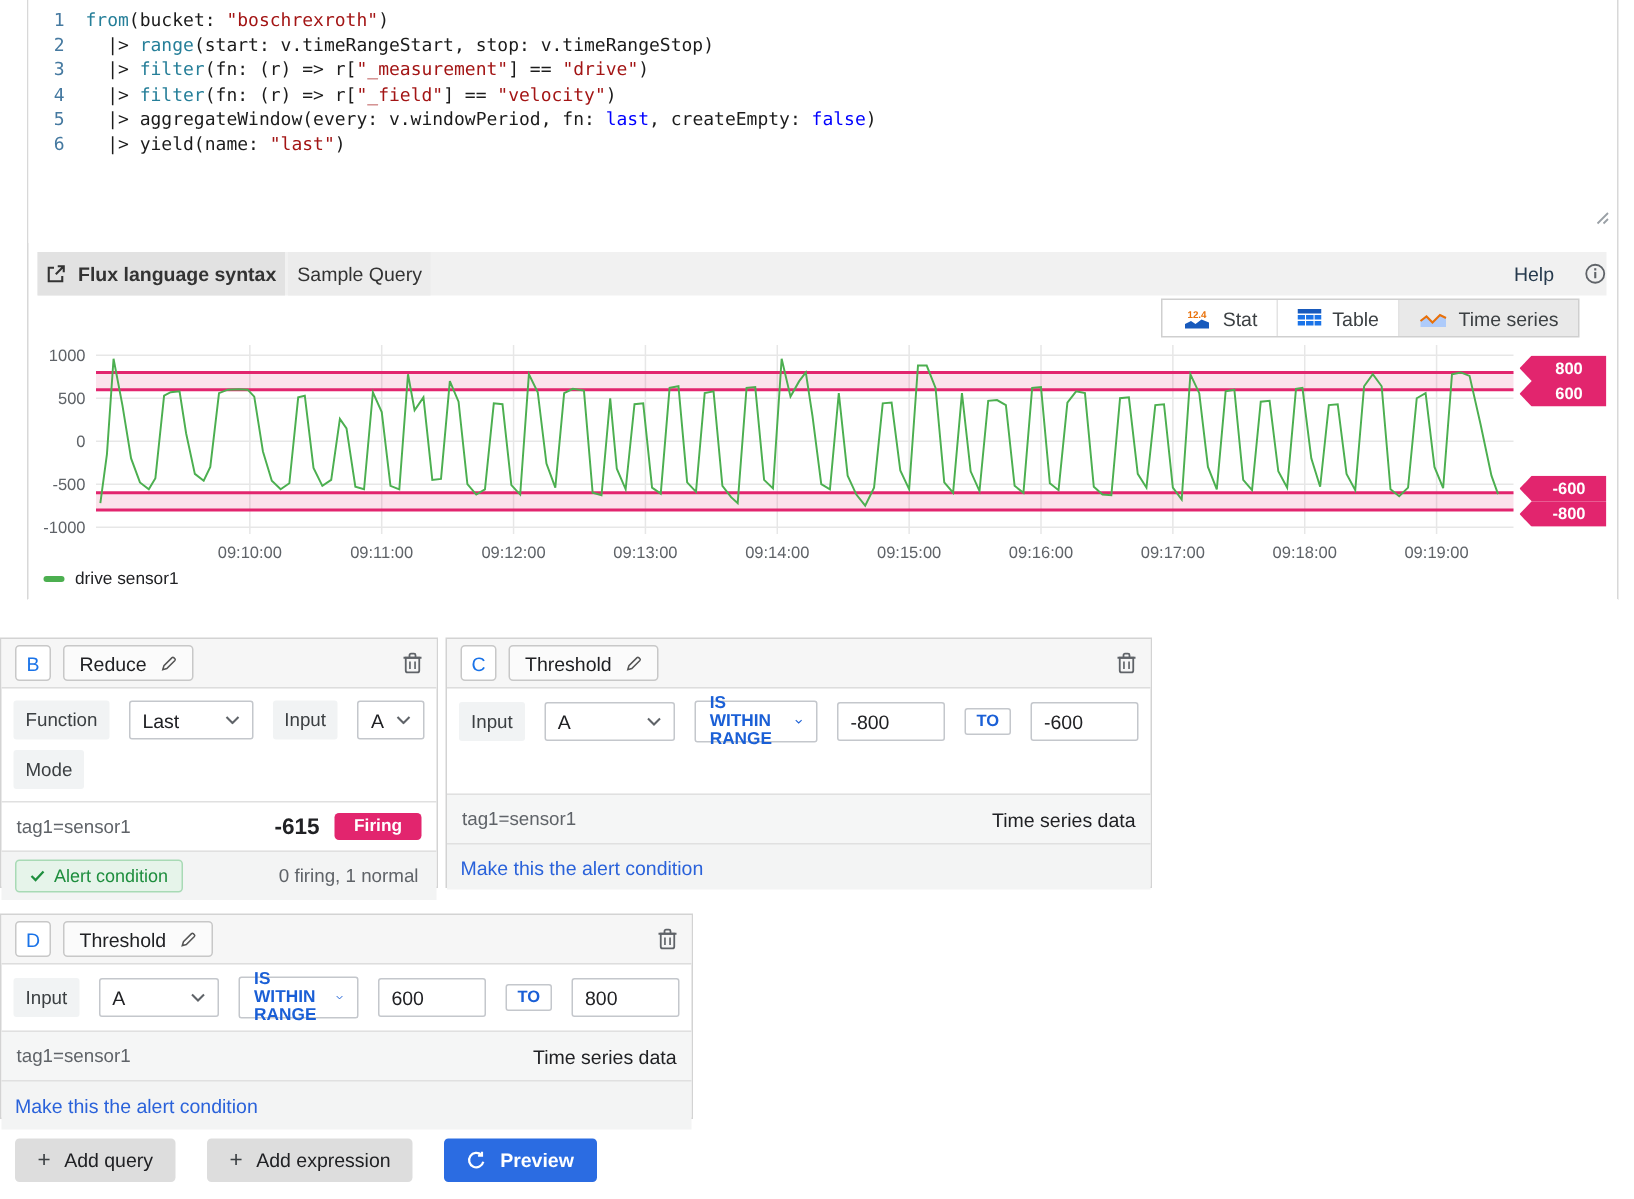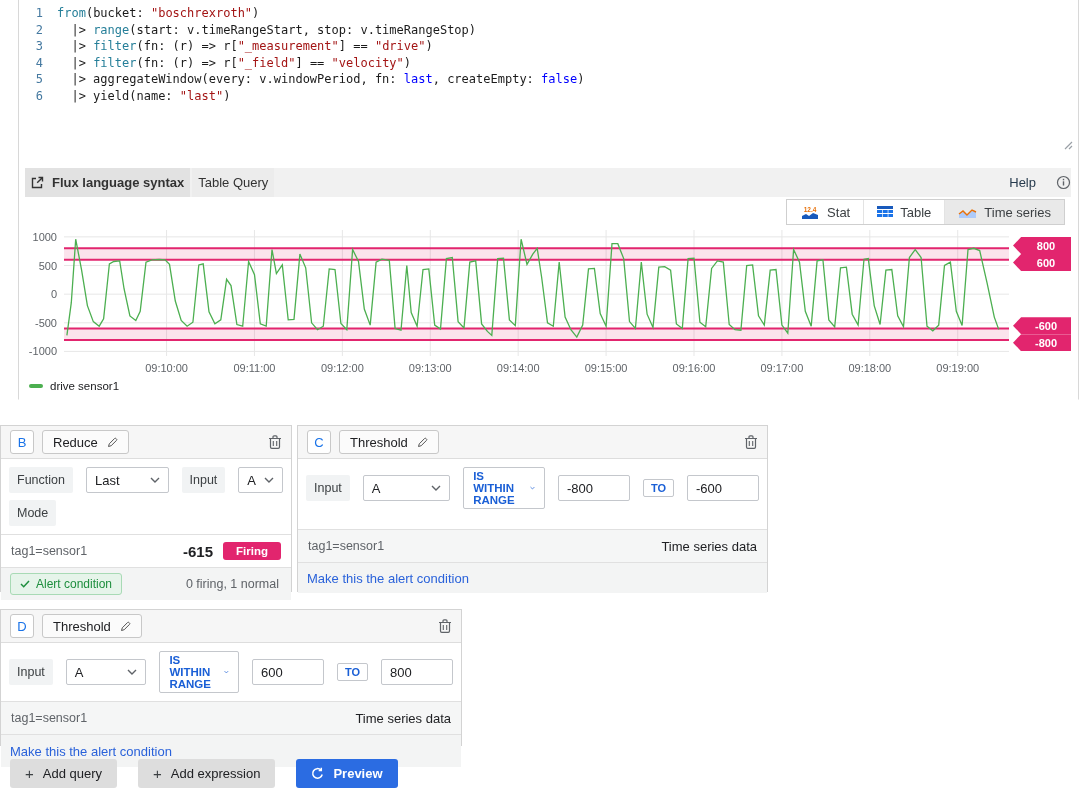--- a/index.html
+++ b/index.html
@@ -17,21 +17,21 @@
   .tok-s { color:#a31515; }
   .resize-grip { position:absolute; right:5px; bottom:8px; }
 
   .toolbar-row { position:absolute; left:6px; right:7px; top:168px; height:29px; background:#f1f1f1; display:flex; align-items:center; }
   .tb-btn { height:29px; display:flex; align-items:center; gap:8px; padding:0 6px; font-size:13px; font-weight:bold; color:#333; cursor:pointer; }
   .tb-btn.primary { background:#e2e2e2; }
   .tb-btn.secondary { background:#ececec; margin-left:2px; font-weight:normal; }
   .tb-right { margin-left:auto; display:flex; align-items:center; gap:20px; }
   .help-link { font-size:13px; color:#263a4d; cursor:pointer; }
 
-  .view-tabs { position:absolute; right:13px; top:199px; height:26px; display:flex; border:1px solid #cfcfcf; background:#fff; }
+  .view-tabs { position:absolute; right:25px; top:199px; height:26px; display:flex; border:1px solid #cfcfcf; background:#fff; }
   .vtab { display:flex; align-items:center; gap:7px; padding:0 13px; font-size:13px; color:#3c4043; border-left:1px solid #e3e3e3; cursor:pointer; }
   .vtab:first-child { border-left:none; }
   .vtab.active { background:#e9e9e9; }
 
   .chart-wrap { position:absolute; left:0; top:228px; width:1061px; height:165px; }
   #chart-svg { display:block; }
   .grid { stroke:#e7e7e7; stroke-width:1; }
   .band { fill:rgba(226,37,110,0.13); }
   .thline { stroke:#e2256e; stroke-width:2; }
   .series { fill:none; stroke-width:1.3; }
@@ -45,21 +45,21 @@
   .card { position:absolute; border:1px solid #d3d3d3; background:#fff; }
   .card-header { height:33px; background:#f6f6f6; border-bottom:1px solid #ddd; display:flex; align-items:center; gap:8px; padding:0 9px; }
   .id-badge { width:24px; height:24px; background:#fff; border:1px solid #c8c8c8; border-radius:3px; color:#1a73e8; font-size:13px; display:flex; align-items:center; justify-content:center; }
   .title-btn { height:24px; background:#fbfbfb; border:1px solid #c8c8c8; border-radius:3px; display:flex; align-items:center; gap:9px; padding:0 10px; font-size:13px; color:#202124; cursor:pointer; }
   .trash-btn { margin-left:auto; cursor:pointer; display:flex; align-items:center; }
   .card-body { padding:8px; }
   .chip { background:#f1f3f4; border-radius:2px; height:26px; display:inline-flex; align-items:center; padding:0 8px; font-size:12.5px; color:#3c4043; }
   .sel { height:26px; border:1px solid #c4c7cc; border-radius:2px; background:#fff; display:inline-flex; align-items:center; justify-content:space-between; gap:8px; padding:0 8px; font-size:13px; color:#202124; cursor:pointer; }
   .row { display:flex; align-items:center; gap:13px; }
   .row + .row { margin-top:7px; }
-  .op-btn { height:42px; border:1px solid #c4c7cc; border-radius:2px; background:#fff; display:inline-flex; align-items:center; gap:8px; padding:0 9px; font-size:11.5px; font-weight:bold; color:#1a5fd6; cursor:pointer; }
+  .op-btn { height:28px; border:1px solid #c4c7cc; border-radius:2px; background:#fff; display:inline-flex; align-items:center; gap:8px; padding:0 9px; font-size:11.5px; font-weight:bold; color:#1a5fd6; cursor:pointer; }
   .to-chip { height:18px; border:1px solid #c4c7cc; border-radius:2px; background:#fff; display:inline-flex; align-items:center; padding:0 7px; font-size:11px; font-weight:bold; color:#1a5fd6; }
   .num-input { width:72px; height:26px; border:1px solid #c4c7cc; border-radius:2px; padding:0 8px; font-size:13px; color:#202124; font-family:"Liberation Sans",sans-serif; }
   .result-row { border-top:1px solid #e0e0e0; height:33px; display:flex; align-items:center; padding:0 10px; gap:10px; }
   .result-row.gray { background:#f5f6f6; }
   .result-tag { font-size:12.5px; color:#5f6368; }
   .result-value { margin-left:auto; font-size:15px; color:#202124; font-weight:bold; }
   .firing-badge { background:#e2256e; color:#fff; font-size:11.5px; font-weight:bold; border-radius:3px; padding:3px 13px; }
   .result-type { margin-left:auto; font-size:13px; color:#202124; }
   .card-footer { border-top:1px solid #e0e0e0; background:#f3f4f4; display:flex; align-items:center; padding:0 9px; }
   .alert-chip { background:#e6f4ea; border:1px solid #a8dab5; border-radius:3px; height:22px; display:inline-flex; align-items:center; gap:6px; padding:0 9px; font-size:12px; color:#1e8e3e; cursor:pointer; }
@@ -98,21 +98,21 @@
 
     <div class="toolbar-row">
       <div class="tb-btn primary">
         <svg width="13" height="13" viewBox="0 0 13 13">
             <path d="M5 2.5H1.5v9h9V8" fill="none" stroke="#333" stroke-width="1.4"></path>
             <path d="M7.5 1.5h4v4M11.3 1.7L6.2 6.8" fill="none" stroke="#333" stroke-width="1.4"></path>
           </svg>
         <span>Flux language syntax</span>
       </div>
       <div class="tb-btn secondary">
-        <span>Table Query</span>
+        <span>Sample Query</span>
       </div>
       <div class="tb-right">
         <span class="help-link">Help</span>
         <svg width="15" height="15" viewBox="0 0 15 15">
             <circle cx="7.5" cy="7.5" r="6" fill="none" stroke="#5f6368" stroke-width="1.2"></circle>
             <rect x="6.8" y="6.3" width="1.4" height="4.2" fill="#5f6368"></rect>
             <rect x="6.8" y="3.8" width="1.4" height="1.5" fill="#5f6368"></rect>
           </svg>
       </div>
     </div>

